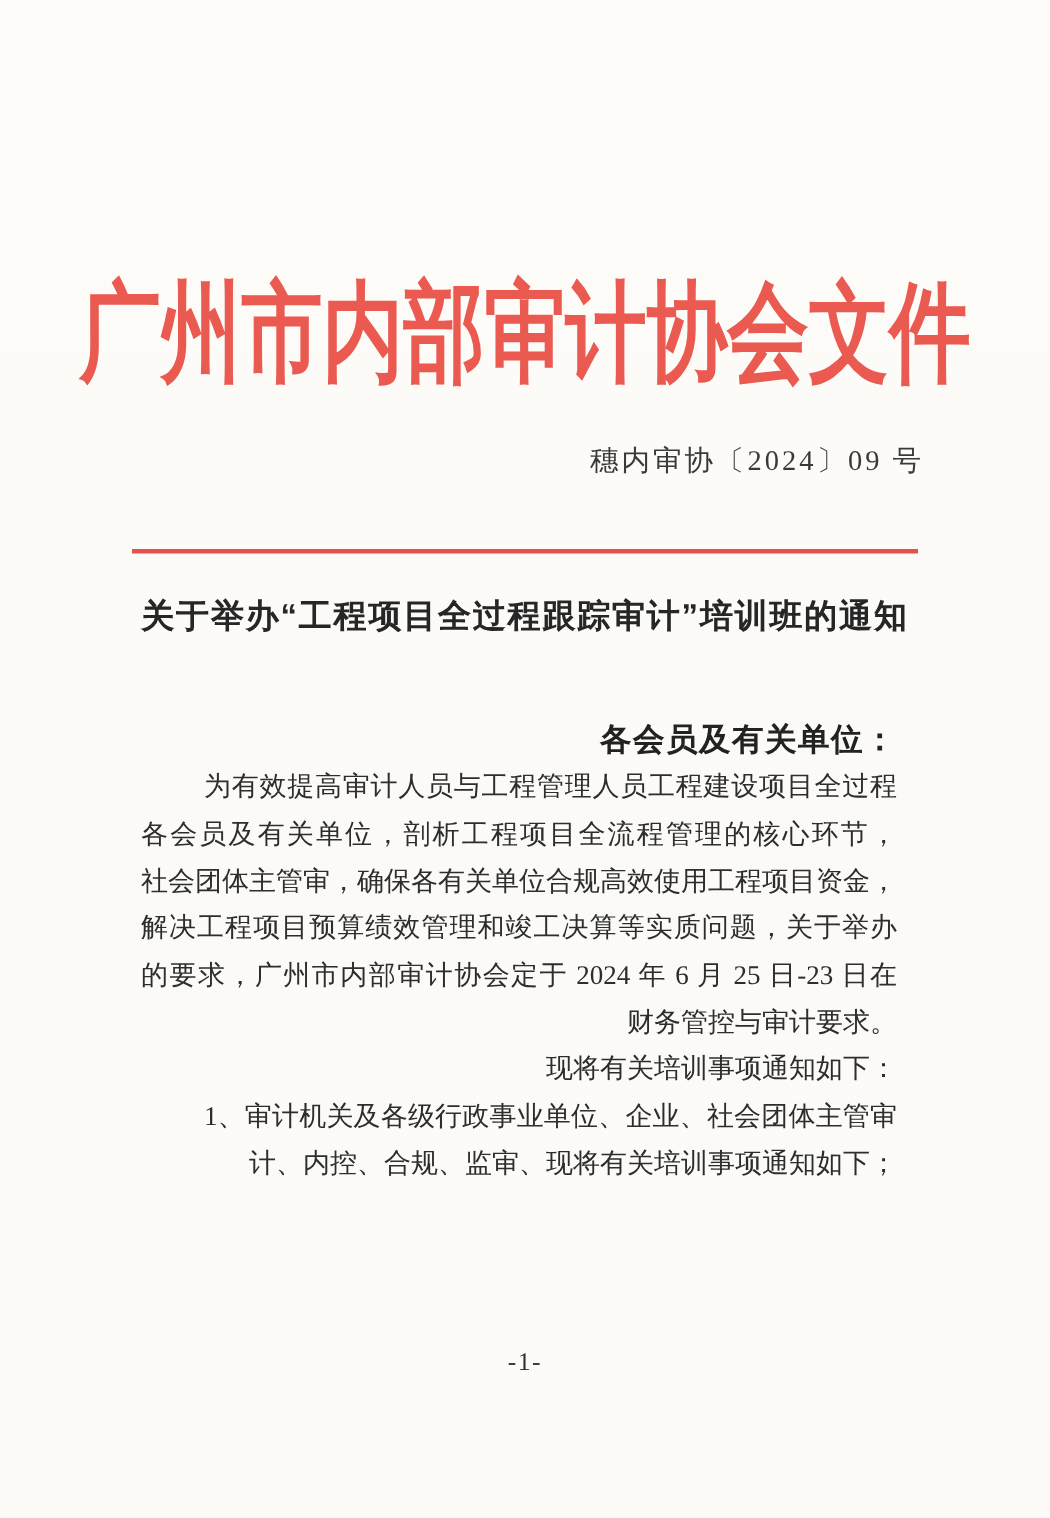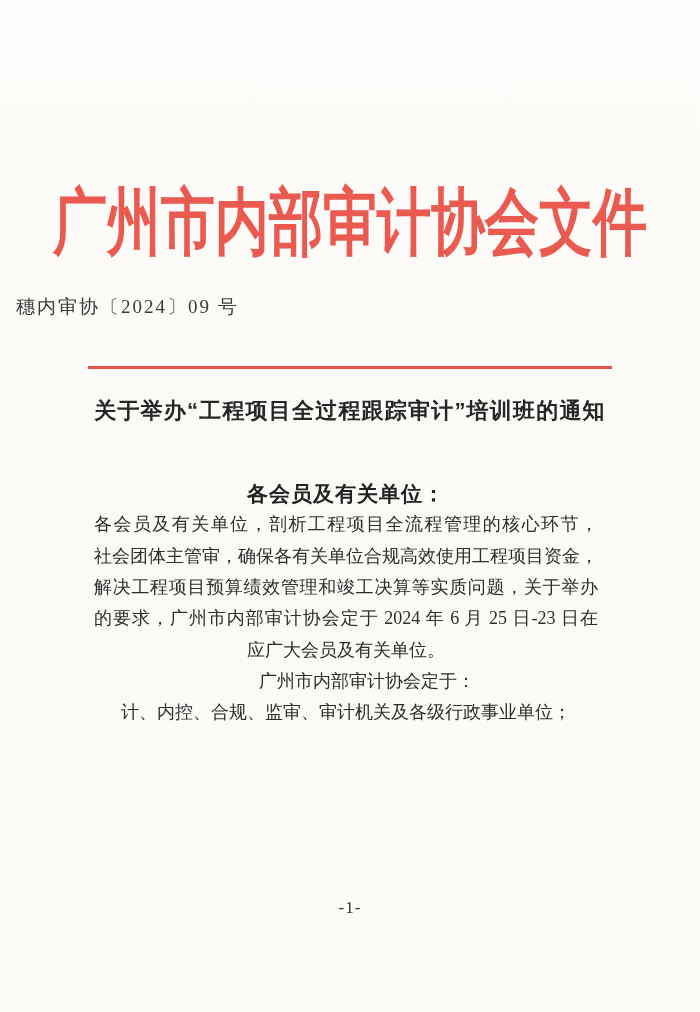--- a/index.html
+++ b/index.html
@@ -29,23 +29,23 @@
     line-height: 1;
     letter-spacing: 0px;
     transform: scaleY(1.35);
     transform-origin: center top;
     white-space: nowrap;
   }
   
   .doc-number {
     position: absolute;
     top: 294px;
-    left: 16px;
+    left: 4px;
     width: 612px;
-    text-align: left;
+    text-align: right;
     font-size: 19px;
     letter-spacing: 2px;
     color: #3a3a3a;
     white-space: nowrap;
   }
   
   .red-divider {
     position: absolute;
     top: 366px;
     left: 88px;
@@ -72,21 +72,21 @@
     top: 478px;
     left: 94px;
     width: 504px;
     font-size: 18px;
     color: #2d2d2d;
   }
   .line {
     height: 31.35px;
     line-height: 31.35px;
     white-space: nowrap;
-    text-align: center;
+    text-align: right;
   }
   .line.j {
     white-space: normal;
     text-align: justify;
     text-align-last: justify;
   }
   .line.indent { padding-left: 42px; }
   .line.hei {
     font-family: "Liberation Sans", "DejaVu Sans", sans-serif;
     font-weight: 700;
@@ -121,24 +121,26 @@
   <div class="org-title" style="color: rgb(234, 90, 80);">广州市内部审计协会文件</div>
 
   <div class="doc-number">穗内审协〔2024〕09 号</div>
 
   <div class="red-divider" style="background: rgb(226, 84, 75);"></div>
 
   <div class="doc-heading">关于举办“工程项目全过程跟踪审计”培训班的通知</div>
 
   <div class="body-block">
     <div class="line hei">各会员及有关单位：</div>
+    <div class="line j indent">为有效提高审计人员与工程管理人员工程建设项目全过程</div>
     <div class="line j">各会员及有关单位，剖析工程项目全流程管理的核心环节，</div>
     <div class="line j">社会团体主管审，确保各有关单位合规高效使用工程项目资金，</div>
     <div class="line j">解决工程项目预算绩效管理和竣工决算等实质问题，关于举办</div>
     <div class="line j">的要求，广州市内部审计协会定于 2024 年 6 月 25 日-23 日在</div>
-    <div class="line">应广大会员及有关单位。</div>
-    <div class="line indent">广州市内部审计协会定于：</div>
-    <div class="line">计、内控、合规、监审、审计机关及各级行政事业单位；</div>
+    <div class="line">财务管控与审计要求。</div>
+    <div class="line indent">现将有关培训事项通知如下：</div>
+    <div class="line j indent">1、审计机关及各级行政事业单位、企业、社会团体主管审</div>
+    <div class="line">计、内控、合规、监审、现将有关培训事项通知如下；</div>
   </div>
 
   <div class="page-number">-1-</div>
 
 </div>
 
 </body></html>

